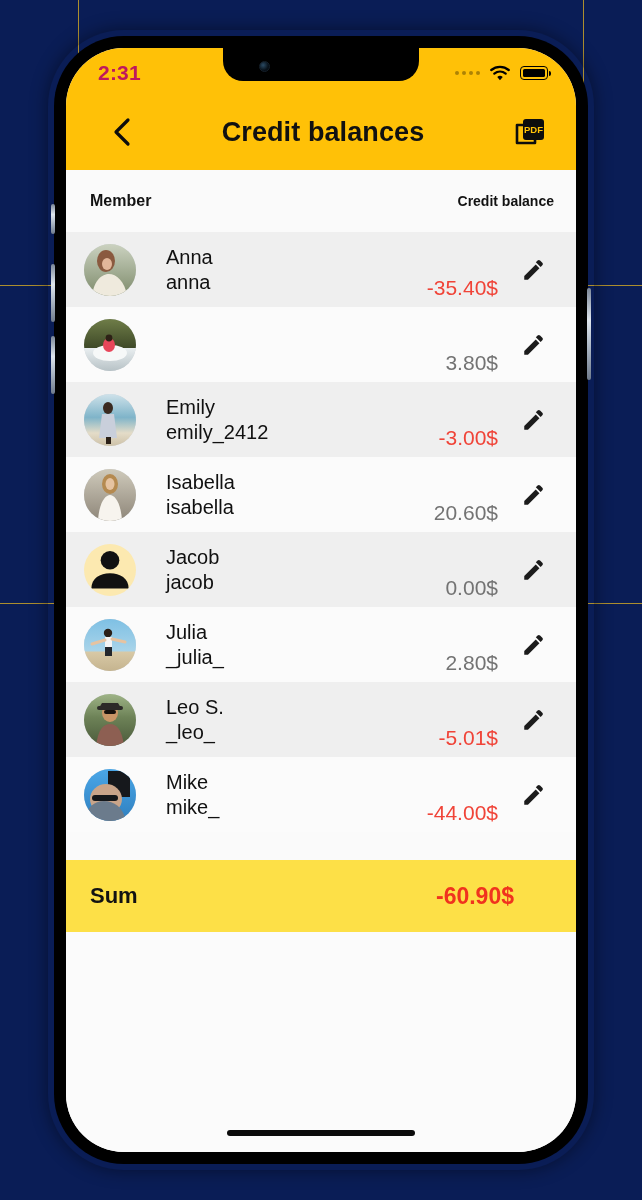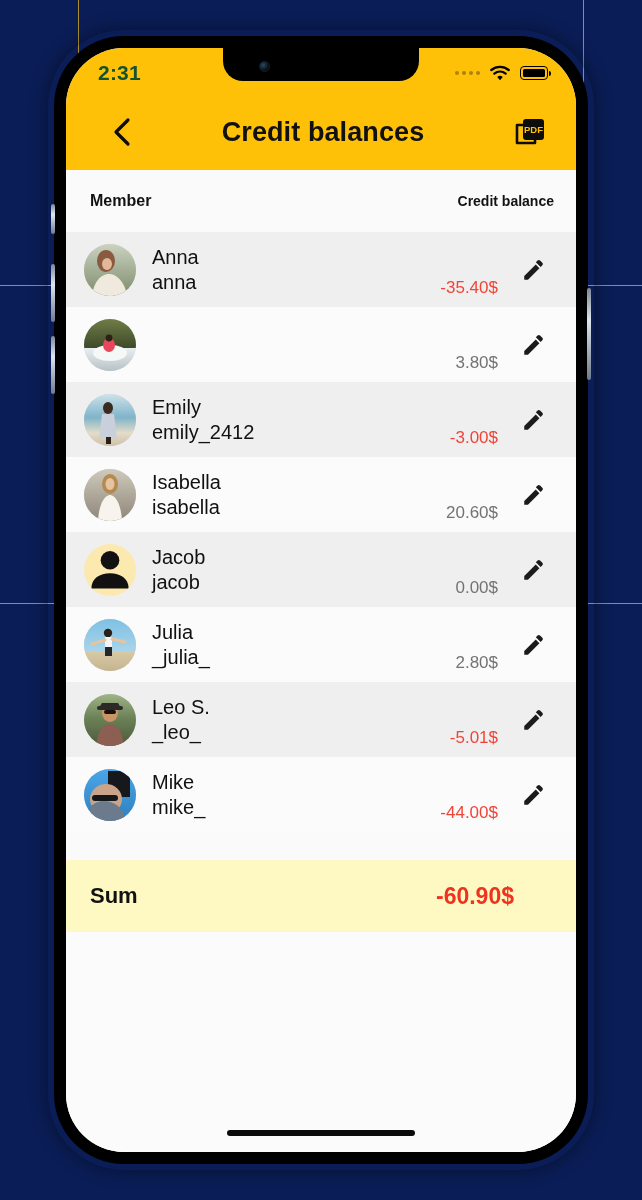--- a/index.html
+++ b/index.html
@@ -111,21 +111,21 @@
     align-items: center;
     justify-content: space-between;
     padding: 0 28px 0 32px;
     flex: 0 0 auto;
     position: relative;
     z-index: 10;
   }
   .status-time {
     font-size: 21px;
     font-weight: 700;
-    color: #14532d;
+    color: #be185d;
     letter-spacing: .2px;
     margin-top: 4px;
   }
   .status-right {
     display: flex;
     align-items: center;
     gap: 9px;
     margin-top: 4px;
   }
   .sig-dots { display: flex; gap: 3px; align-items: flex-end; }
@@ -224,38 +224,38 @@
   }
   .avatar svg { display:block; width:100%; height:100%; }
 
   .avatar.placeholder {
     background: #FCE9B0;
     display:flex; align-items:center; justify-content:center;
   }
   .ph-person { width: 28px; height: 28px; }
 
   .names {
-    margin-left: 16px;
+    margin-left: 30px;
     display: flex;
     flex-direction: column;
     justify-content: center;
     line-height: 1.22;
   }
   .name {
     font-size: 20px;
     color: #111;
   }
   .handle {
     font-size: 20px;
     color: #111;
   }
 
   .amount {
     margin-left: auto;
-    font-size: 17px;
+    font-size: 21px;
     white-space: nowrap;
     text-align: left;
     margin-top: 36px;
   }
   .amount.neg { color: #F04438; }
   .amount.pos { color: #737373; }
 
   .edit-btn {
     width: 40px; height: 40px;
     margin-left: 16px;
@@ -263,21 +263,21 @@
     cursor:pointer;
     flex: 0 0 auto;
   }
 
   
   .sum-row {
     display:flex;
     align-items:center;
     height: 72px;
     padding: 0 62px 0 24px;
-    background: #fef9c3;
+    background: #fde047;
     margin-top: 28px;
   }
   .sum-label {
     font-size: 22px;
     font-weight: 700;
     color: #121212;
   }
   .sum-value {
     margin-left: auto;
     font-size: 23px;

